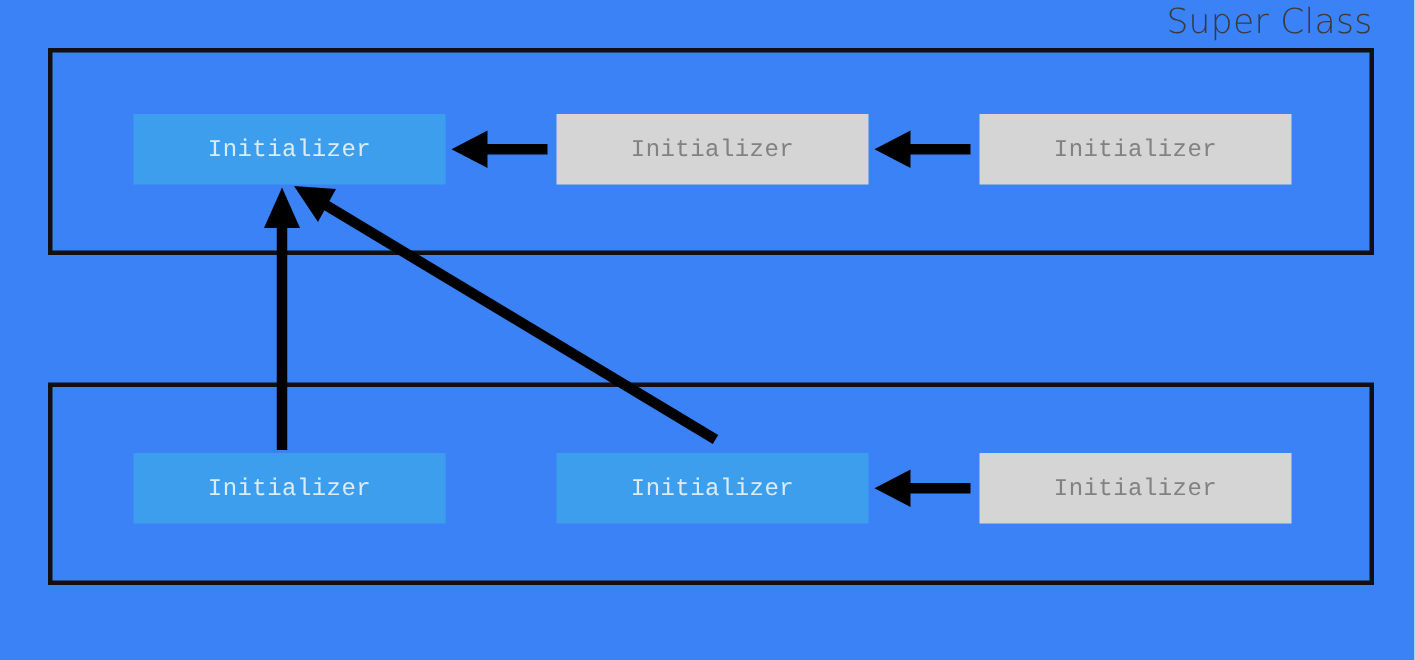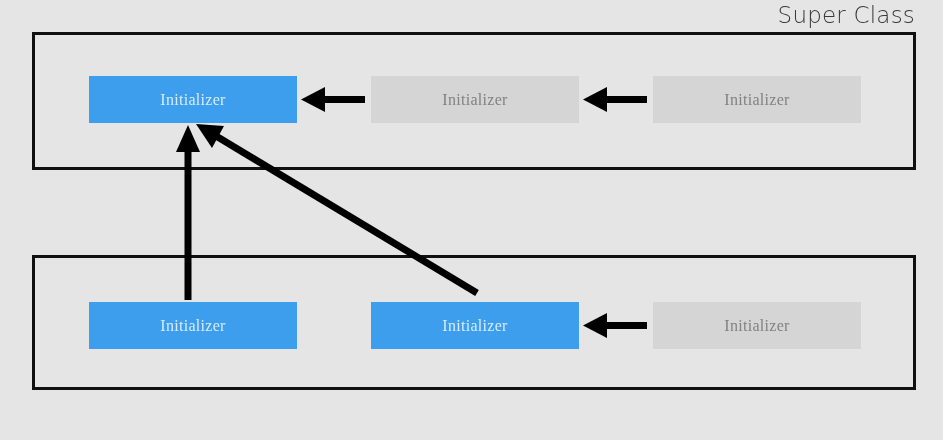--- a/index.html
+++ b/index.html
@@ -8,21 +8,21 @@
     padding: 0;
     background: #ffffff;
   }
   body {
     font-family: "DejaVu Sans", "Liberation Sans", sans-serif;
   }
   #diagram-root {
     position: relative;
     width: 943px;
     height: 440px;
-    background: #e5e5e5;
+    background: #3b82f6;
     overflow: hidden;
   }
 
   
   .section-caption {
     position: absolute;
     font-family: "DejaVu Sans", "Liberation Sans", sans-serif;
     font-size: 23px;
     font-weight: 300;
     color: #3a3a3a;
@@ -61,21 +61,21 @@
 
   
   .init-box {
     position: absolute;
     height: 47px;
     width: 208px;
     display: flex;
     align-items: center;
     justify-content: center;
     box-sizing: border-box;
-    font-family: Liberation Serif, serif;
+    font-family: Liberation Mono, monospace;
     font-size: 16px;
     font-weight: 300;
     letter-spacing: 0.3px;
   }
   .init-box.blue {
     background: #3d9eee;
     color: #d8ecfb;
   }
   .init-box.gray {
     background: #d5d5d5;

